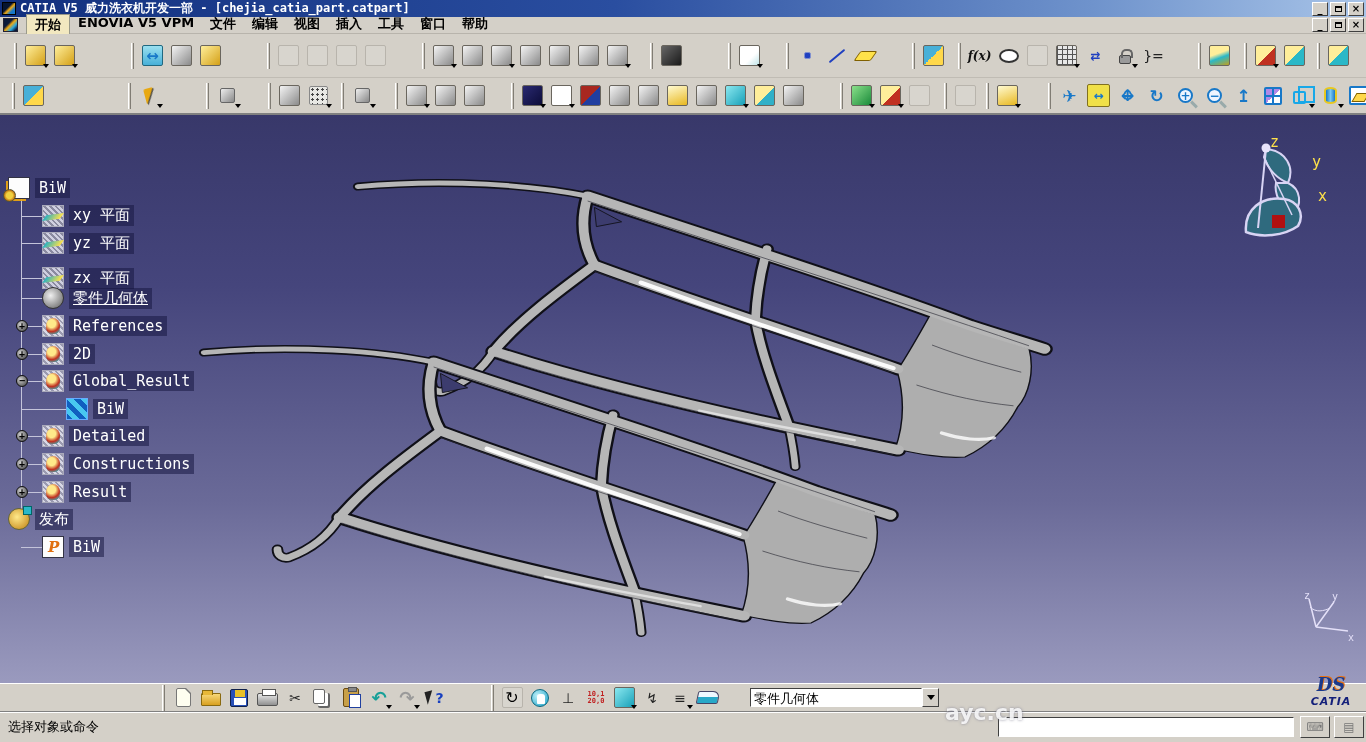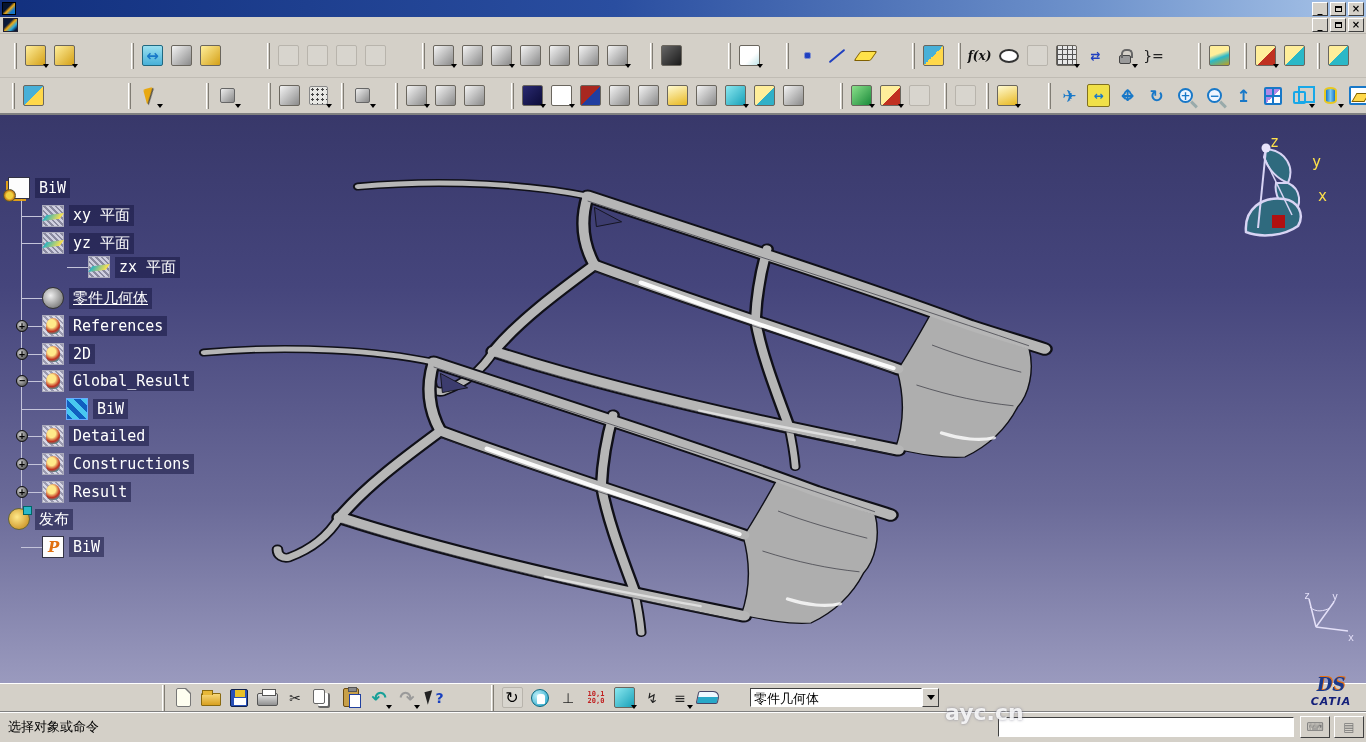--- a/index.html
+++ b/index.html
@@ -134,31 +134,43 @@
   .sbtn{position:absolute;top:4px;width:30px;height:22px;background:#d4d0c8;border:1px solid;border-color:#fff #404040 #404040 #fff;
     display:flex;align-items:center;justify-content:center;color:#777;font:bold 12px "DejaVu Sans",sans-serif}
   #watermark{position:absolute;left:945px;top:-12px;font:bold 22px "DejaVu Sans",sans-serif;color:rgba(255,255,255,.85);
     text-shadow:0 0 3px rgba(120,120,140,.8);pointer-events:none}
 </style>
 </head>
 <body>
 
 <div id="titlebar">
   <span class="appicon"></span>
+  <span>CATIA V5  威力洗衣机开发一部 - [chejia_catia_part.catpart]</span>
   <span class="winbtns">
     <span class="wbtn">_</span>
     <span class="wbtn">
         <span class="rsq"></span>
       </span>
     <span class="wbtn">×</span>
   </span>
 </div>
 
 <div id="menubar">
   <span class="appicon2"></span>
+  <span id="menuitems" style="display:flex">
+      <span class="mitem active">开始</span>
+      <span class="mitem">ENOVIA V5 VPM</span>
+      <span class="mitem">文件</span>
+      <span class="mitem">编辑</span>
+      <span class="mitem">视图</span>
+      <span class="mitem">插入</span>
+      <span class="mitem">工具</span>
+      <span class="mitem">窗口</span>
+      <span class="mitem">帮助</span>
+    </span>
   <span class="winbtns">
     <span class="wbtn">_</span>
     <span class="wbtn">
         <span class="rsq"></span>
       </span>
     <span class="wbtn">×</span>
   </span>
 </div>
 
 <div id="tb1" class="tbar">
@@ -518,21 +530,21 @@
       <div class="trow" style="top: 27.6px; left: 38px;">
         <div class="tline" style="left: -21px; top: 13px; width: 26px; height: 1px;"></div>
         <span class="tic tic-plane"></span>
         <span class="tlabel">xy 平面</span>
       </div>
       <div class="trow" style="top: 55.2px; left: 38px;">
         <div class="tline" style="left: -21px; top: 13px; width: 26px; height: 1px;"></div>
         <span class="tic tic-plane"></span>
         <span class="tlabel">yz 平面</span>
       </div>
-      <div class="trow" style="top: 79px; left: 38px; margin-left: 46px;">
+      <div class="trow" style="top: 90px; left: 38px;">
         <div class="tline" style="left: -21px; top: 13px; width: 26px; height: 1px;"></div>
         <span class="tic tic-plane"></span>
         <span class="tlabel">zx 平面</span>
       </div>
       <div class="trow" style="top: 110.4px; left: 38px;">
         <div class="tline" style="left: -21px; top: 13px; width: 26px; height: 1px;"></div>
         <span class="tic tic-body"></span>
         <span class="tlabel u">零件几何体</span>
       </div>
       <div class="trow" style="top: 138px; left: 38px;">

